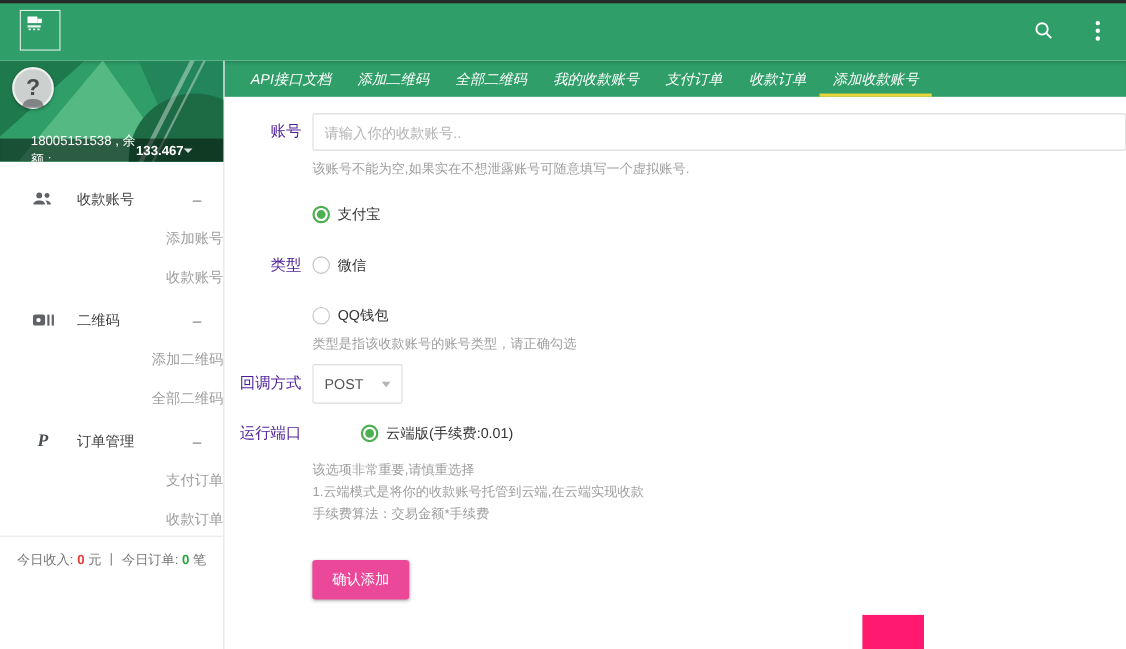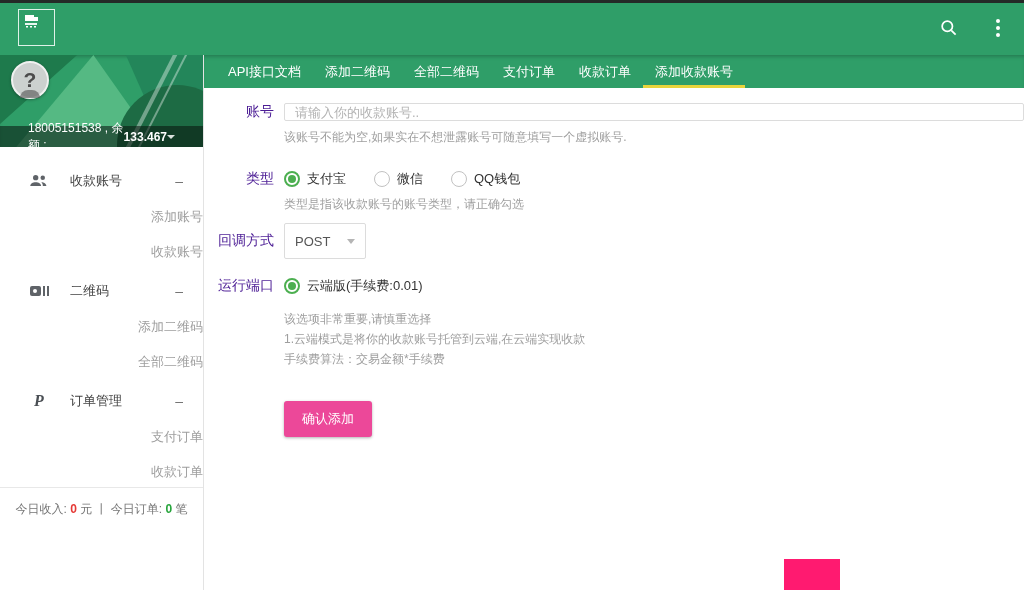--- a/index.html
+++ b/index.html
@@ -14,21 +14,21 @@
   
   .header { position:absolute; top:0; left:0; width:1024px; height:55px; background:#2F9E68; z-index:50; }
   .logo-box { position:absolute; left:18px; top:9px; width:37px; height:37px; border:1px solid rgba(255,255,255,.85); }
   .logo-glyph { position:absolute; left:5px; top:4px; }
   .header-actions { position:absolute; right:14px; top:0; height:55px; display:flex; align-items:center; gap:26px; }
   .icon-btn { width:24px; height:24px; display:flex; align-items:center; justify-content:center; cursor:pointer; }
   .dots { display:flex; flex-direction:column; gap:3px; }
   .dots i { width:4px; height:4px; border-radius:50%; background:#fff; }
   
   .nav { position:absolute; left:203px; top:55px; width:821px; height:33px; background:#2F9E68;
-         box-shadow:inset 0 3px 4px -2px rgba(0,0,0,.28); display:flex; padding-left:13px; z-index:40; }
+         box-shadow:inset 0 3px 4px -2px rgba(0,0,0,.28); display:flex; padding-left:13px; z-index:40;font-style:italic; }
   .tab { color:#fff; font-size:13px; padding:0 12px; display:flex; align-items:center; cursor:pointer; }
   .tab.active { border-bottom:3px solid #E8D43B; padding-top:3px; }
   
   .sidebar { position:absolute; left:0; top:55px; width:204px; height:535px; background:#fff;
              border-right:1px solid #e3e3e3; z-index:45; }
   .mosaic { position:relative; width:203px; height:92px; background:#2F9E68; overflow:hidden;
             box-shadow:inset 0 3px 4px -2px rgba(0,0,0,.28); }
   .mosaic .m1 { position:absolute; inset:0; background:#1E7A4C; clip-path:polygon(0 0,38% 0,0 75%); }
   .mosaic .m2 { position:absolute; inset:0; background:#55B983; clip-path:polygon(8% 100%,46% 0,78% 100%); }
   .mosaic .m3 { position:absolute; inset:0; background:#23865A; clip-path:polygon(62% 0,100% 0,100% 100%,82% 100%); }
@@ -59,26 +59,26 @@
   .qr-icon .bar { width:2px; height:10px; background:#5f6368; }
   .sidebar-footer { position:absolute; left:0; top:432px; width:203px; border-top:1px solid #e8e8e8;
                     padding-top:13px; text-align:center; font-size:12px; color:#757575; }
   .v-red { color:#E53935; font-weight:bold; }
   .v-green { color:#27A53C; font-weight:bold; }
   
   .content { position:absolute; left:204px; top:88px; width:820px; height:502px; background:#fff; }
   .form { padding-top:15px; }
   .frow { display:flex; align-items:center; }
   .flabel { width:70px; min-width:70px; text-align:right; margin-right:10px; font-size:14px; color:#4c1d95; }
-  .txt-input { width:745px; height:18px; border:1px solid #dcdcdc; padding:0 10px; font-size:13px; color:#333;
+  .txt-input { width:745px; height:34px; border:1px solid #dcdcdc; padding:0 10px; font-size:13px; color:#333;
                outline:none; font-family:inherit; border-radius:2px; }
   .txt-input::placeholder { color:#b3b3b3; }
   .fhint { margin:8px 0 0 80px; font-size:12px; color:#9e9e9e; }
-  .mt24 { margin-top:24px; } .mt26 { margin-top:10px; } .mt18 { margin-top:18px; }
-  .radio-group { display:flex; gap:28px; }
+  .mt24 { margin-top:24px; } .mt26 { margin-top:10px; } .mt18 { margin-top:18px;gap:44px; }
+  .radio-group { display:flex; gap:28px;flex-direction:column; }
   .radio-opt { display:flex; align-items:center; cursor:pointer; }
   .radio { width:16px; height:16px; border-radius:50%; border:1px solid #c2c2c2; background:#fff; position:relative; }
   .radio.sel { border:2px solid #4CAF50; }
   .radio.sel::after { content:""; position:absolute; inset:2px; border-radius:50%; background:#4CAF50; }
   .radio-label { margin-left:7px; font-size:13px; color:#333; }
   .select-box { width:82px; height:30px; border:1px solid #dcdcdc; border-radius:2px; display:flex; align-items:center;
                 padding:17px 10px; font-size:13px; color:#555; cursor:pointer; }
   .select-caret { margin-left:auto; width:0; height:0; border-left:4px solid transparent;
                   border-right:4px solid transparent; border-top:5px solid #b5b5b5; }
   .hint-block { margin:14px 0 12px 80px; font-size:12px; color:#9e9e9e; line-height:20px; }
@@ -117,20 +117,21 @@
           <i></i>
         </span>
     </div>
   </div>
 </div>
 
 <div class="nav">
   <div class="tab">API接口文档</div>
   <div class="tab">添加二维码</div>
   <div class="tab">全部二维码</div>
+  <div class="tab">我的收款账号</div>
   <div class="tab">支付订单</div>
   <div class="tab">收款订单</div>
   <div class="tab active">添加收款账号</div>
 </div>
 
 <div class="sidebar">
   <div class="mosaic">
     <div class="m1"></div>
       <div class="m2"></div>
       <div class="m3"></div>

